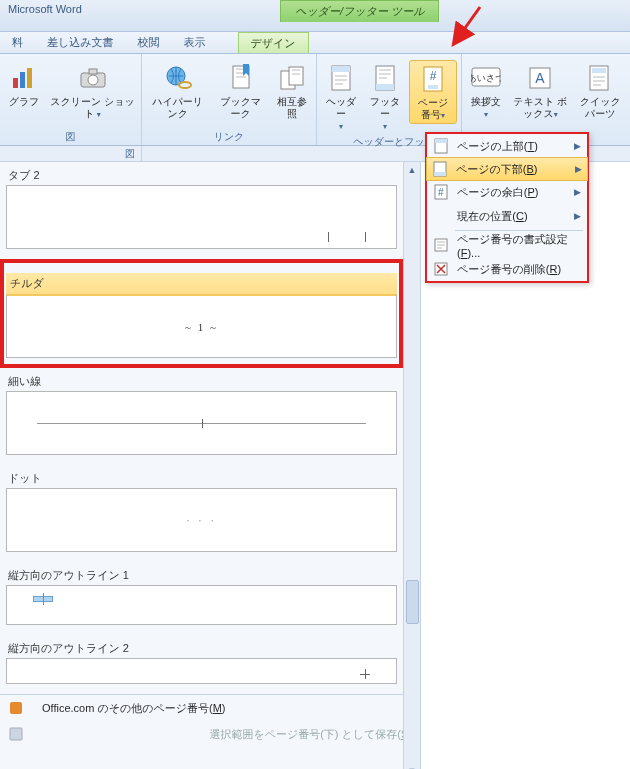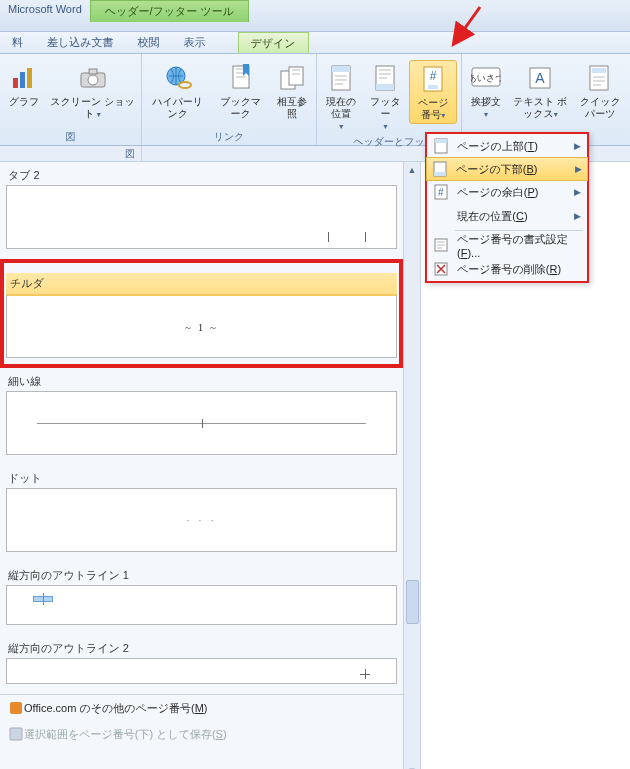--- a/index.html
+++ b/index.html
@@ -1,20 +1,20 @@
 <!DOCTYPE html>
 <html><head>
 <meta charset="utf-8">
 <style>
   * { box-sizing: border-box; margin: 0; padding: 0; }
   body { font-family: "Meiryo UI", "MS PGothic", sans-serif; font-size: 11px; background: #fff; width: 630px; }
   
   .titlebar { display: flex; height: 32px; background: linear-gradient(#e8eff8, #d5e2f2); border-bottom: 1px solid #b0c4de; }
   .titlebar .app { padding: 3px 8px; color: #3b5a82; }
-  .titlebar .context { flex: 1; text-align: left; }
+  .titlebar .context { flex: 1; text-align: center; font-style: italic; }
   .titlebar .context span { display: inline-block; background: linear-gradient(#b0e090, #8ed070); color: #2d5016; padding: 3px 14px 3px 14px; border: 1px solid #7dbd5a; border-bottom: none; }
   
   .tabs { display: flex; height: 22px; background: linear-gradient(#f0f5fc, #e0eaf6); border-bottom: 1px solid #aac0dc; }
   .tabs .tab { padding: 3px 12px; color: #3b5a82; }
   .tabs .tab.active { background: linear-gradient(#e8f5d8, #d0ecb0); border: 1px solid #a0d070; border-bottom: none; color: #2d5016; }
   
   .ribbon { display: flex; height: 92px; background: linear-gradient(#eef4fb, #dde9f7); border-bottom: 1px solid #a8bdd8; }
   .group { display: flex; flex-direction: column; border-right: 1px solid #c0d0e6; padding: 2px 4px 0 4px; }
   .group-body { flex: 1; display: flex; align-items: flex-start; gap: 4px; padding-top: 4px; }
   .group-label { text-align: center; font-size: 10px; color: #4a6a94; padding: 1px 0; }
@@ -47,21 +47,21 @@
   .pg-dot .dots { position:absolute; left:50%; top:50%; transform:translate(-50%,-50%); font-size:10px; color:#888; letter-spacing:3px; }
   .pg-thin .line { position:absolute; left:30px; right:30px; top:50%; height:1px; background:#999; }
   .pg-thin .tick { position:absolute; left:50%; top:calc(50% - 4px); width:1px; height:9px; background:#666; }
   .pg-out1 .mark { position:absolute; left:26px; top:6px; }
   .pg-out1 .bar { display:inline-block; width:20px; height:6px; background:#b0d4f0; border:1px solid #6aa0d8; vertical-align:middle;}
   .pg-out1 .stem { display:inline-block; width:1px; height:12px; background:#888; vertical-align:middle; margin-left:-10px;}
   .pg-out2 .mark { position:absolute; right:26px; top:12px; width:8px; height:8px; }
   .pg-out2 .mark::before{content:"";position:absolute;left:3px;top:-2px;width:1px;height:10px;background:#666;}
   .pg-out2 .mark::after{content:"";position:absolute;left:-2px;top:3px;width:10px;height:1px;background:#666;}
   .gallery-footer { border-top:1px solid #c3d3e8; }
-  .gf-row { display:flex; align-items:center; gap:0; padding:5px 8px; font-size:11px; color:#2a2a2a; }
+  .gf-row { display:flex; align-items:center; gap:18px; padding:5px 8px; font-size:11px; color:#2a2a2a;justify-content:space-between; }
   .gf-row.disabled { color:#9aa; }
   .gf-row .arow { margin-left:auto; color:#4a6a94; font-size:9px; }
   .gf-row .ico16 { width:16px; height:16px; display:flex; align-items:center; justify-content:center; }
   .under { text-decoration: underline; }
   
   .dropdown { position:absolute; left:425px; top:132px; width:164px; background:#f4f7fc; border:1px solid #a8bdd8; box-shadow:2px 2px 6px rgba(0,0,0,.2); border: 2px solid #e02020; }
   .dropdown .row { display:flex; align-items:center; height:24px; padding:0 6px; gap:8px; font-size:11px; color:#222; }
   .dropdown .row.hover { background: linear-gradient(#ffe9a8,#ffd86b); border:1px solid #e5b84e; margin:-1px; padding:0 5px;text-align:right; }
   .dropdown .row .ico16 { width:16px; height:16px; display:flex; align-items:center; justify-content:center; flex:none; }
   .dropdown .row .arow { margin-left:auto; color:#4a6a94; font-size:9px; }
@@ -154,21 +154,21 @@
   <div class="group" style="width:145px">
     <div class="group-body">
       <div class="rbtn">
         <span class="ico">
             <svg width="22" height="28">
               <rect x="2" y="2" width="18" height="24" fill="#fff" stroke="#888"></rect>
               <rect x="2" y="2" width="18" height="6" fill="#cfe3f7"></rect>
               <path d="M5 12h12M5 16h12M5 20h8" stroke="#bbb"></path>
             </svg>
           </span>
-        <span class="lbl"><span>現在の位置</span><br><span class="arrow-dn">▾</span></span>
+        <span class="lbl"><span>ヘッダー</span><br><span class="arrow-dn">▾</span></span>
       </div>
       <div class="rbtn">
         <span class="ico">
             <svg width="22" height="28">
               <rect x="2" y="2" width="18" height="24" fill="#fff" stroke="#888"></rect>
               <rect x="2" y="20" width="18" height="6" fill="#cfe3f7"></rect>
               <path d="M5 6h12M5 10h12M5 14h8" stroke="#bbb"></path>
             </svg>
           </span>
         <span class="lbl"><span>フッター</span><br><span class="arrow-dn">▾</span></span>

